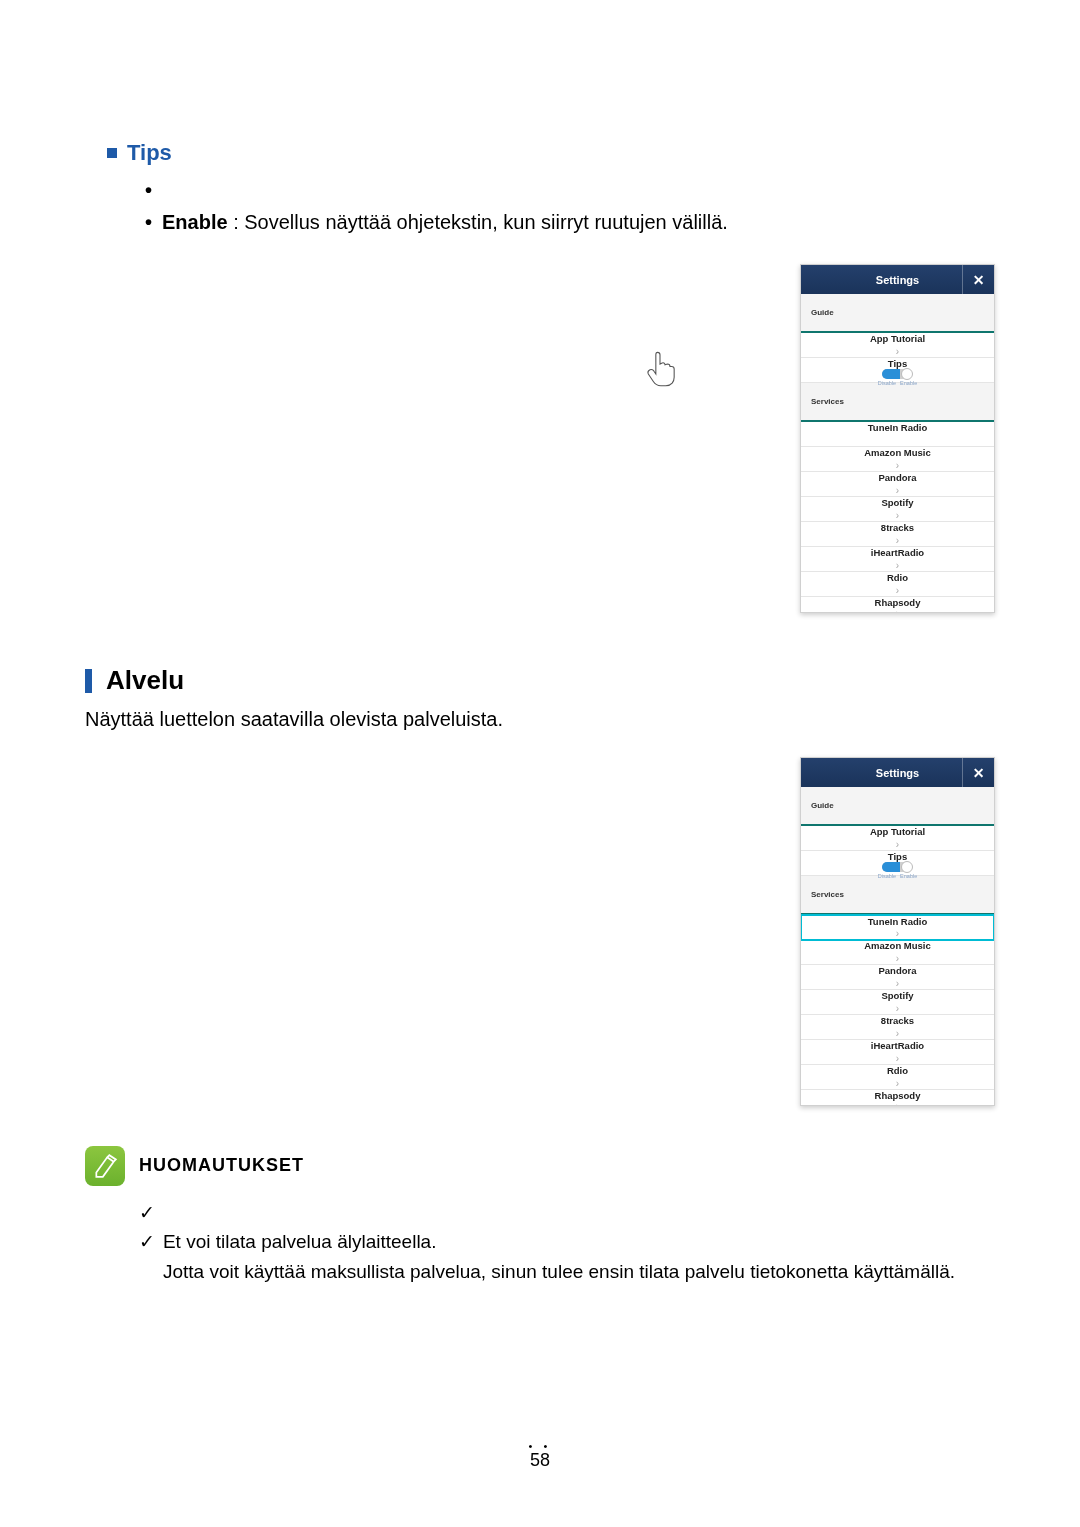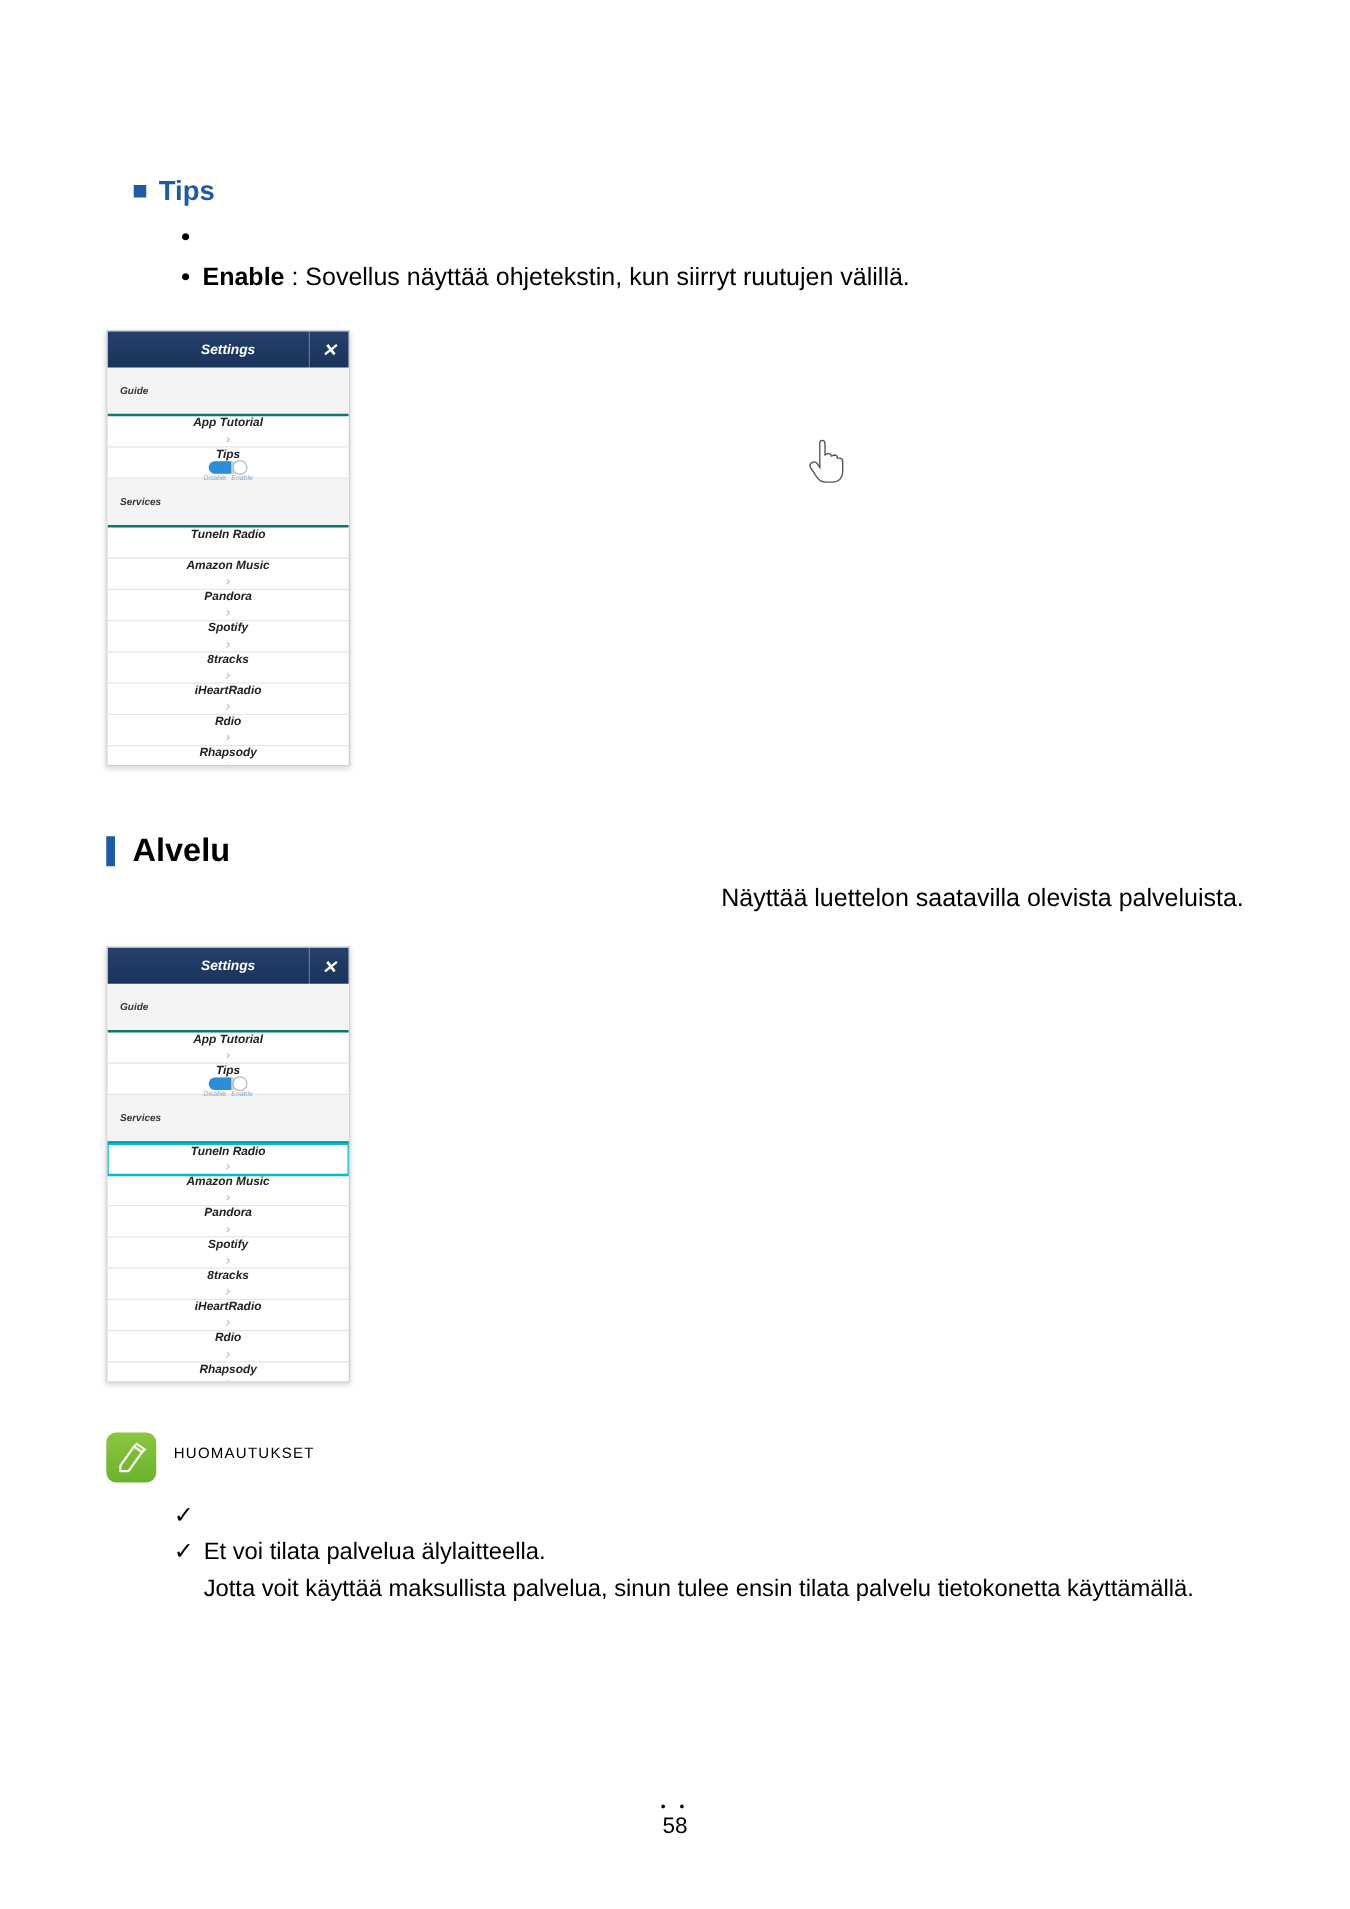--- a/index.html
+++ b/index.html
@@ -52,29 +52,27 @@
       background: #1e5aa8;
       margin-right: 14px;
     }
     .alvelu-title {
       font-weight: bold;
       font-size: 26px;
       color: #000;
     }
     .alvelu-desc {
       font-size: 20px;
-      text-align: right;
     }
 
     .phone-wrap {
       display: flex;
-      justify-content: flex-start;
+      justify-content: flex-end;
       margin: 26px 0;
       position: relative;
-      font-style: italic;
     }
     .phone {
       width: 195px;
       background: #fff;
       border: 1px solid #d0d0d0;
       box-shadow: 0 2px 5px rgba(0,0,0,0.2);
       overflow: hidden;
     }
     .phone-head {
       background: linear-gradient(to bottom, #24406c, #1a335a);
@@ -161,22 +159,22 @@
     .note-icon {
       width: 40px; height: 40px;
       border-radius: 8px;
       background: linear-gradient(to bottom, #8cc63f, #6bb12d);
       display: flex; align-items: center; justify-content: center;
       margin-right: 14px;
       flex-shrink: 0;
     }
     .note-icon svg { width: 26px; height: 26px; }
     .note-title {
-      font-weight: normal;
-      font-size: 12px;
+      font-weight: bold;
+      font-size: 18px;
       letter-spacing: 1px;
       padding-top: 9px;
       text-align: right;
     }
 
     .check-list { margin-left: 54px; margin-top: 12px; }
     .check-row {
       font-size: 19px;
       line-height: 1.55;
       display: flex;

